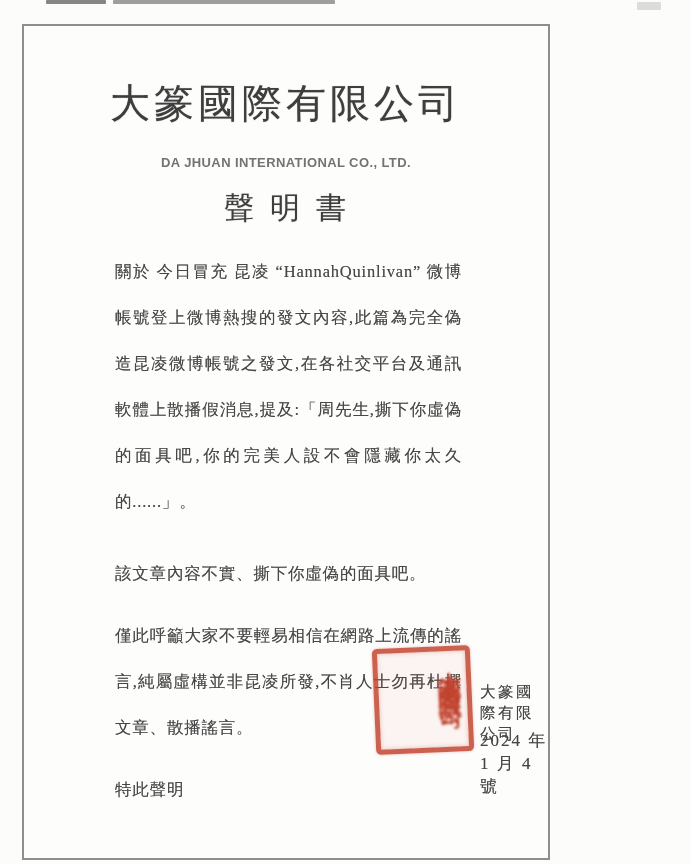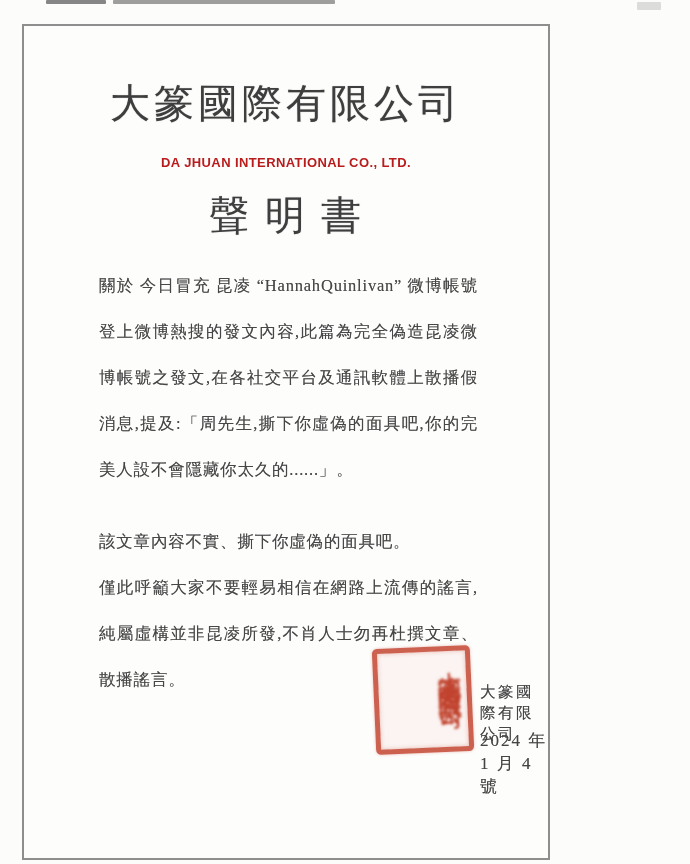--- a/index.html
+++ b/index.html
@@ -42,39 +42,39 @@
     color: #3e3e3e;
     text-shadow: 0 0 1px rgba(60,60,60,0.45);
   }
   .company-en {
     margin-top: 24px;
     text-align: center;
     font-family: "Liberation Sans", "DejaVu Sans", sans-serif;
     font-weight: bold;
     font-size: 13px;
     letter-spacing: 0.4px;
-    color: #b91c1c;
+    color: #737373;
   }
   .doc-title {
     margin: 18px 0 0 14px;
     text-align: center;
-    font-size: 40px;
+    font-size: 30px;
     font-weight: 500;
     letter-spacing: 16px;
     color: #3e3e3e;
     text-shadow: 0 0 1px rgba(60,60,60,0.4);
   }
 
   .body-text {
     margin: 20px 70px 0 75px;
     font-size: 16.5px;
     letter-spacing: 0.8px;
   }
   .body-text p {
-    margin: 0;
+    margin: 16px;
     line-height: 46px;
     text-align: justify;
     color: #474747;
     text-shadow: 0 0 0.6px rgba(70,70,70,0.5);
   }
   .body-text p.gap { margin-top: 26px; }
 
   
   .seal {
     position: absolute;
@@ -137,20 +137,21 @@
     <h1 class="company-zh">大篆國際有限公司</h1>
 
     <div class="company-en">DA JHUAN INTERNATIONAL CO., LTD.</div>
 
     <h2 class="doc-title">聲明書</h2>
 
     <div class="body-text">
       <p>關於 今日冒充 昆凌 “HannahQuinlivan” 微博帳號登上微博熱搜的發文內容,此篇為完全偽造昆凌微博帳號之發文,在各社交平台及通訊軟體上散播假消息,提及:「周先生,撕下你虛偽的面具吧,你的完美人設不會隱藏你太久的......」。</p>
       <p class="gap">該文章內容不實、撕下你虛偽的面具吧。</p>
       <p>僅此呼籲大家不要輕易相信在網路上流傳的謠言,純屬虛構並非昆凌所發,不肖人士勿再杜撰文章、散播謠言。</p>
+      <p>特此聲明</p>
     </div>
 
     <div class="seal">
       <div class="seal-text">大篆國際有限公司</div>
     </div>
 
     <div class="sig-company">大篆國際有限公司</div>
 
     <div class="sig-date">2024 年 1 月 4 號</div>
 

